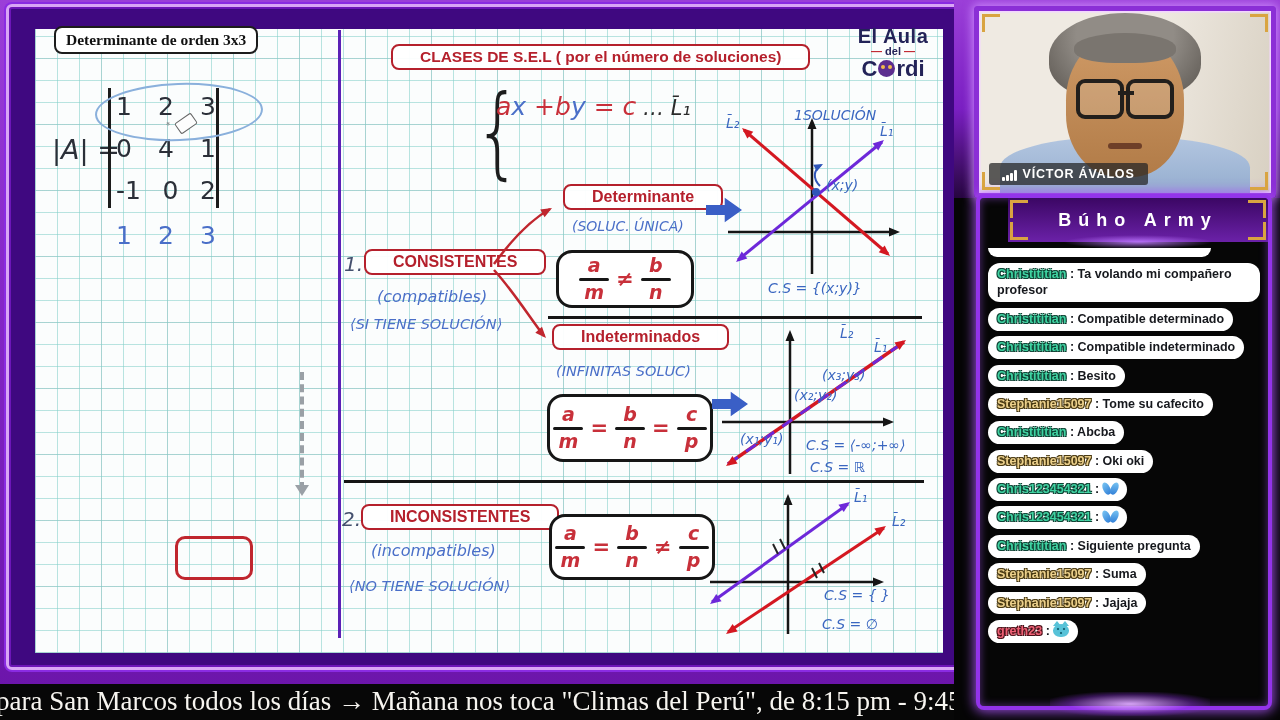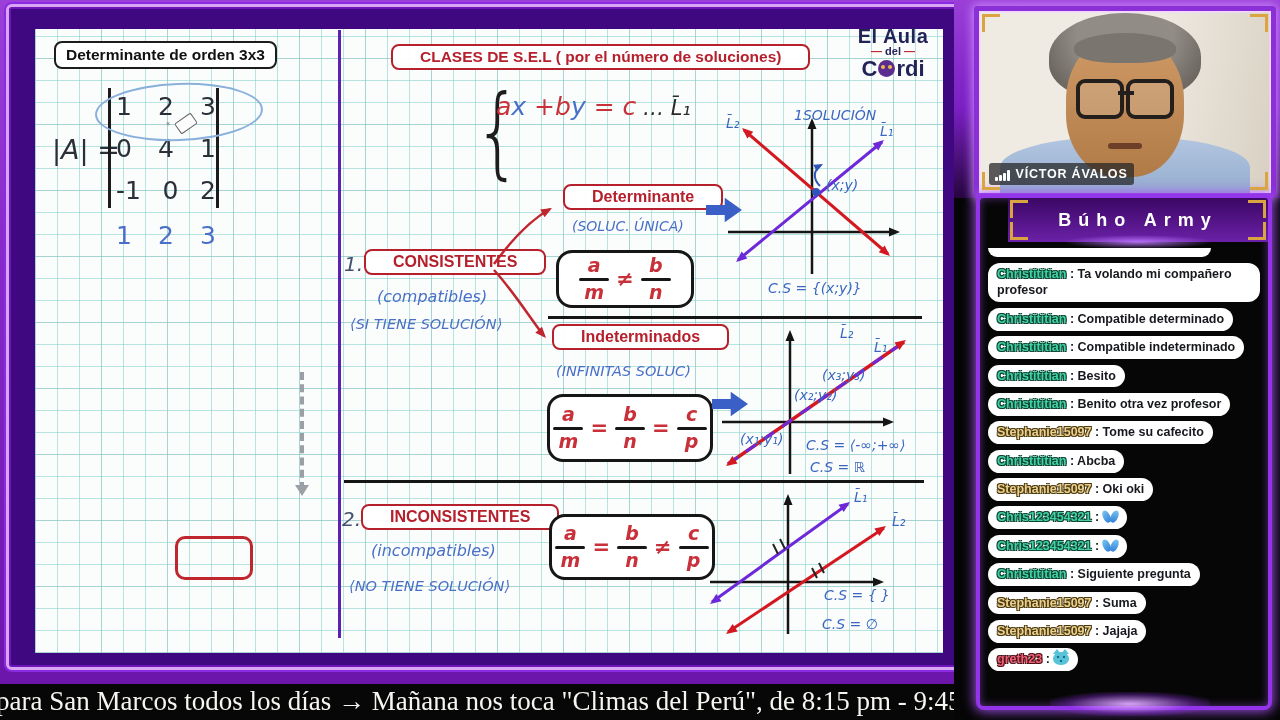--- a/index.html
+++ b/index.html
@@ -96,21 +96,21 @@
   .lens.left{left:10px;} .lens.right{right:10px;}
   .bridge{position:absolute;top:56px;left:52px;width:16px;height:4px;background:#221f1c;}
   .mouth{position:absolute;top:108px;left:50%;transform:translateX(-50%);width:34px;height:6px;
     background:#6e3f28;border-radius:4px;}
   .neck{position:absolute;left:50%;bottom:28px;transform:translateX(-50%);width:46px;height:40px;background:#b5804c;}
   .shirt{position:absolute;left:50%;bottom:-10px;transform:translateX(-50%);width:250px;height:66px;
     background:linear-gradient(#b3c6e0,#8fa9cc);border-radius:46% 46% 0 0;}
   .shirt::before{content:'';position:absolute;left:50%;top:0;transform:translateX(-50%);
     border-left:16px solid transparent;border-right:16px solid transparent;border-top:20px solid #c9a276;}
   .name-tag{position:absolute;left:10px;bottom:8px;background:rgba(38,38,38,.74);color:#fff;
-    font-size:12.5px;font-weight:600;letter-spacing:.8px;padding:4px 6px;border-radius:3px;
+    font-size:12.5px;font-weight:600;letter-spacing:.8px;padding:4px 13px;border-radius:3px;
     display:flex;align-items:flex-end;gap:6px;z-index:6;}
   .bars{display:inline-flex;align-items:flex-end;gap:1.5px;height:11px;}
   .bars i{display:inline-block;width:2.5px;background:#fff;border-radius:1px;}
   .bars i:nth-child(1){height:4px;} .bars i:nth-child(2){height:6px;}
   .bars i:nth-child(3){height:8px;} .bars i:nth-child(4){height:11px;}
   
   .chat{position:absolute;left:976px;top:194px;width:288px;height:508px;border:4px solid #9333ea;
     border-radius:8px;box-shadow:0 0 12px 2px rgba(170,85,247,.85), inset 0 0 8px rgba(170,85,247,.5);
     background:#060606;overflow:hidden;}
   .chat-header{position:relative;height:44px;background:linear-gradient(180deg,#3b0764,#6b21a8);
@@ -152,21 +152,21 @@
 <body>
 
 <div class="stage">
 
   <div class="board-outer">
     <div class="board"></div>
   </div>
 
   <div class="divider"></div>
 
-  <div class="blackbox" style="left:54px;top:41px;">
+  <div class="blackbox" style="left:54px;top:26px;font-family:Liberation Serif, serif;">
     <span>Determinante de orden 3x3</span>
   </div>
 
   <div class="matrix-label">|A| =</div>
   <div class="mbar" style="left:108px;"></div>
   <div class="mbar" style="left:216px;"></div>
   <div class="mrow" style="top:92px;">
     <span>1</span>
     <span>2</span>
     <span>3</span>
@@ -398,21 +398,20 @@
       <span class="gcb bl" style="left:2px;bottom:2px;"></span>
       <span class="gcb br" style="right:2px;bottom:2px;"></span>
       <span>Búho Army</span>
     </div>
     <div class="chat-list">
       <div class="clipped-bubble"></div>
     <div class="bubble"><span class="uname u-green">Christititian</span><span> : </span><span>Ta volando mi compañero profesor</span></div>
         <div class="bubble"><span class="uname u-green">Christititian</span><span> : </span><span>Compatible determinado</span></div>
         <div class="bubble"><span class="uname u-green">Christititian</span><span> : </span><span>Compatible indeterminado</span></div>
         <div class="bubble"><span class="uname u-green">Christititian</span><span> : </span><span>Besito</span></div>
-        <div class="bubble"><span class="uname u-green">Christititian</span><span> : </span><span>Benito otra vez profesor</span></div>
         <div class="bubble"><span class="uname u-gold">Stephanie15097</span><span> : </span><span>Tome su cafecito</span></div>
         <div class="bubble"><span class="uname u-green">Christititian</span><span> : </span><span>Abcba</span></div>
         <div class="bubble"><span class="uname u-gold">Stephanie15097</span><span> : </span><span>Oki oki</span></div>
         <div class="bubble"><span class="uname u-green">Chris123454321</span><span> : </span><span class="butterfly-icon"></span></div>
         <div class="bubble"><span class="uname u-green">Chris123454321</span><span> : </span><span class="butterfly-icon"></span></div>
         <div class="bubble"><span class="uname u-green">Christititian</span><span> : </span><span>Siguiente pregunta</span></div>
         <div class="bubble"><span class="uname u-gold">Stephanie15097</span><span> : </span><span>Suma</span></div>
         <div class="bubble"><span class="uname u-gold">Stephanie15097</span><span> : </span><span>Jajaja</span></div>
         <div class="bubble"><span class="uname u-red">greth23</span><span> : </span><span class="cat-icon"></span></div>
       </div>

